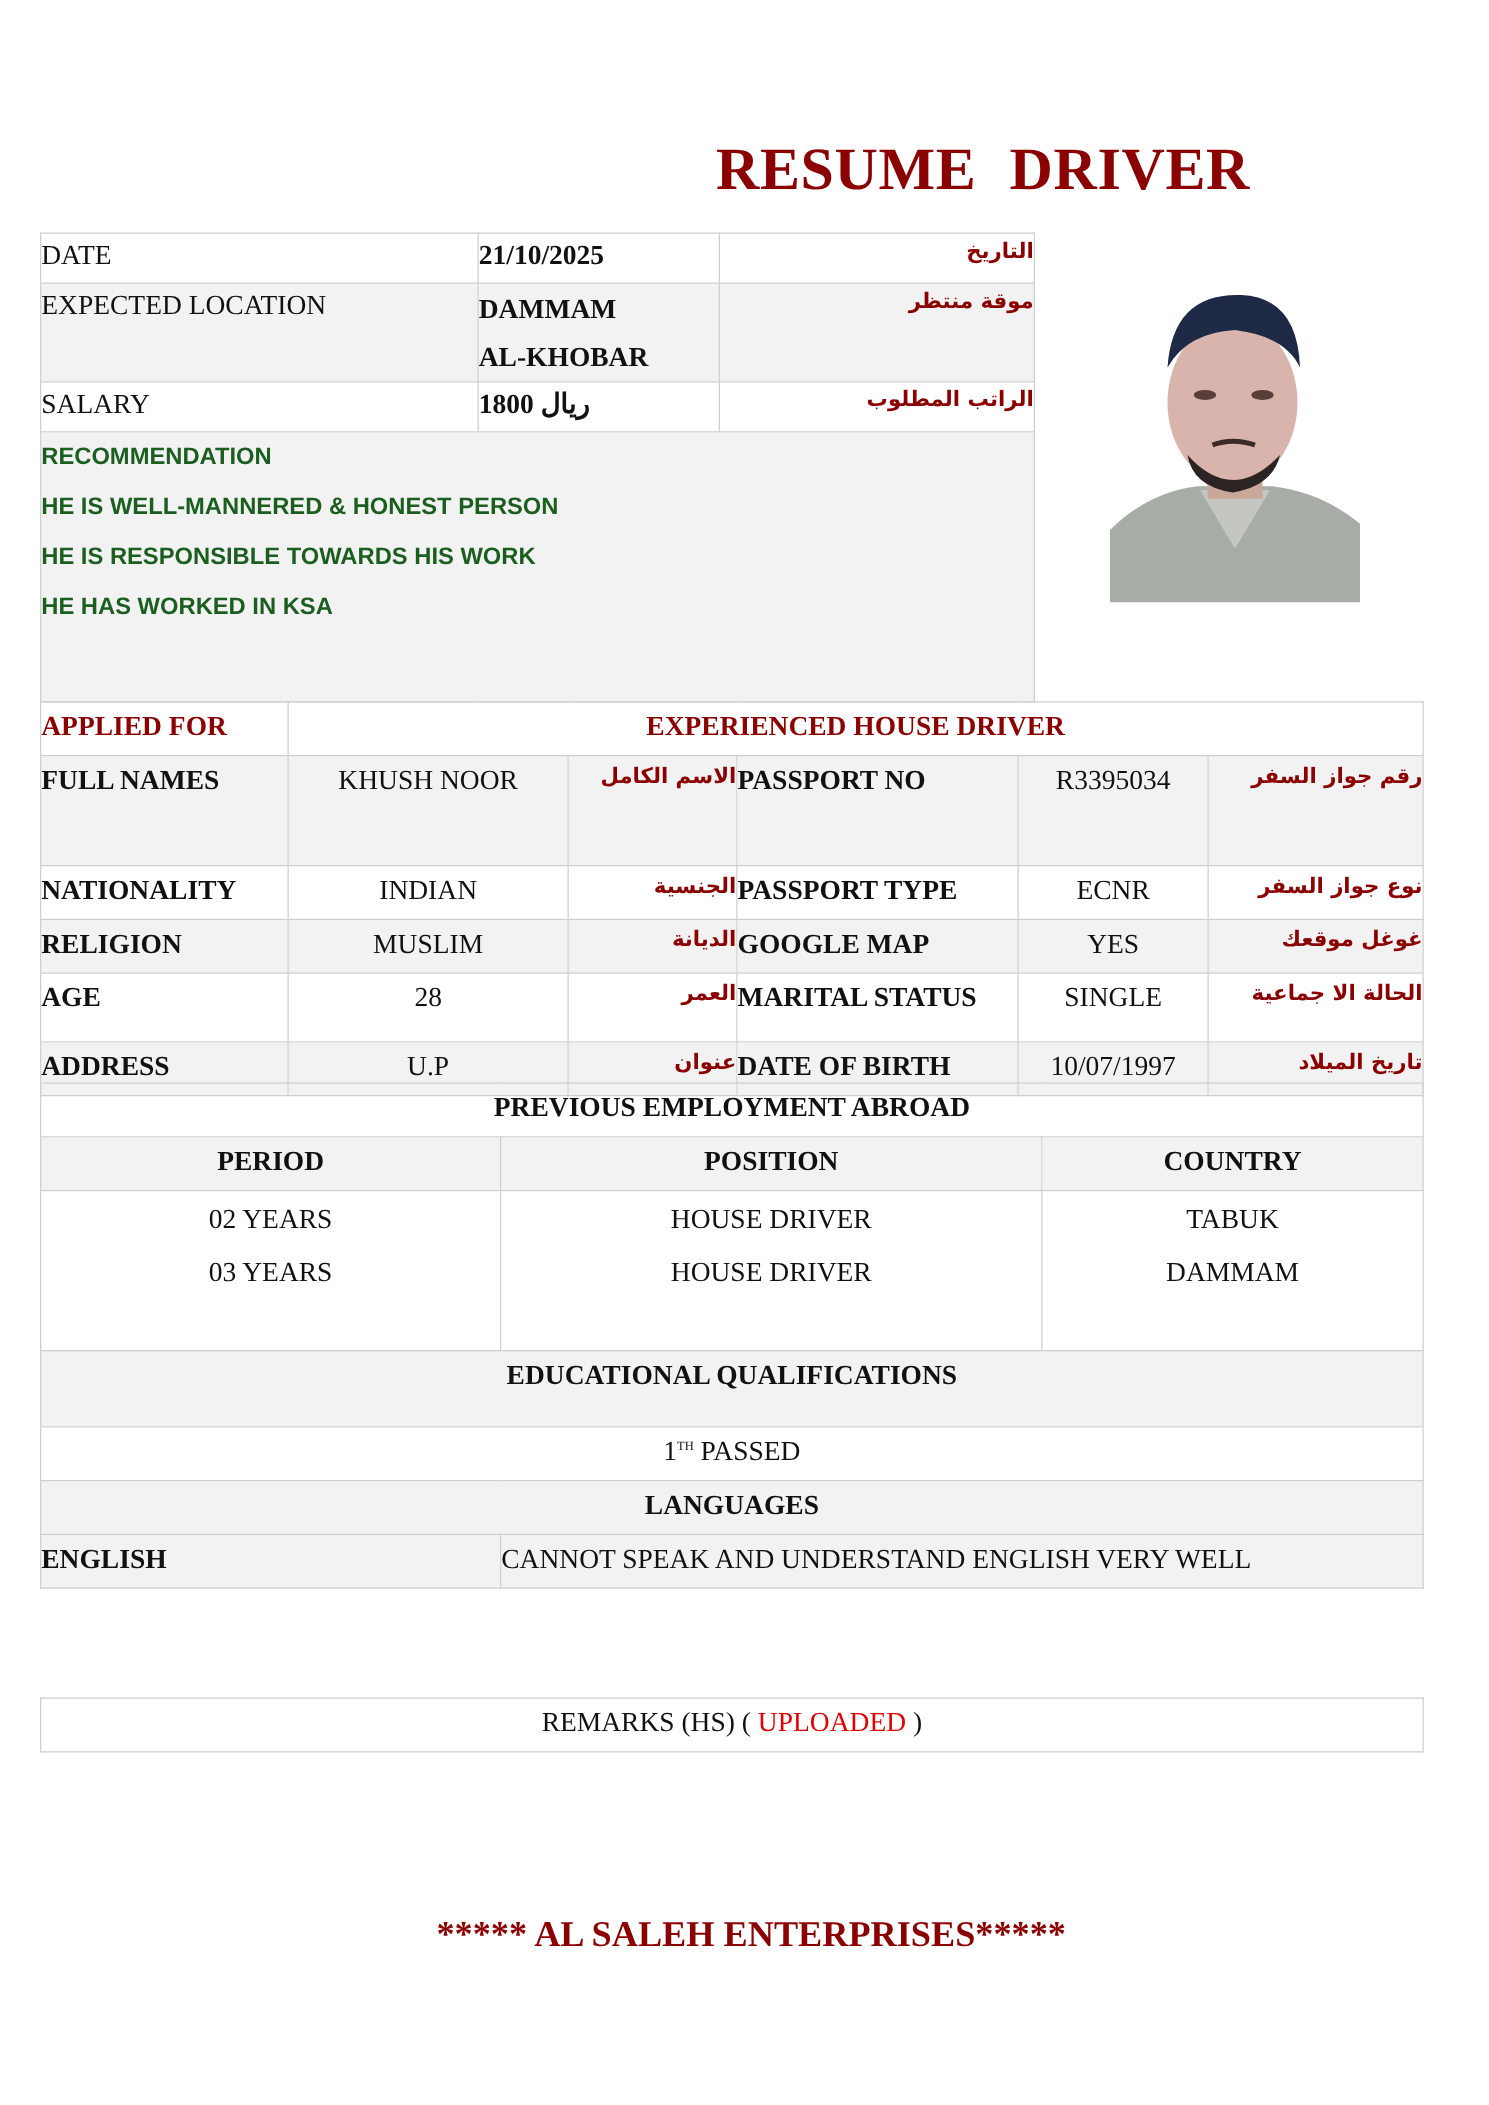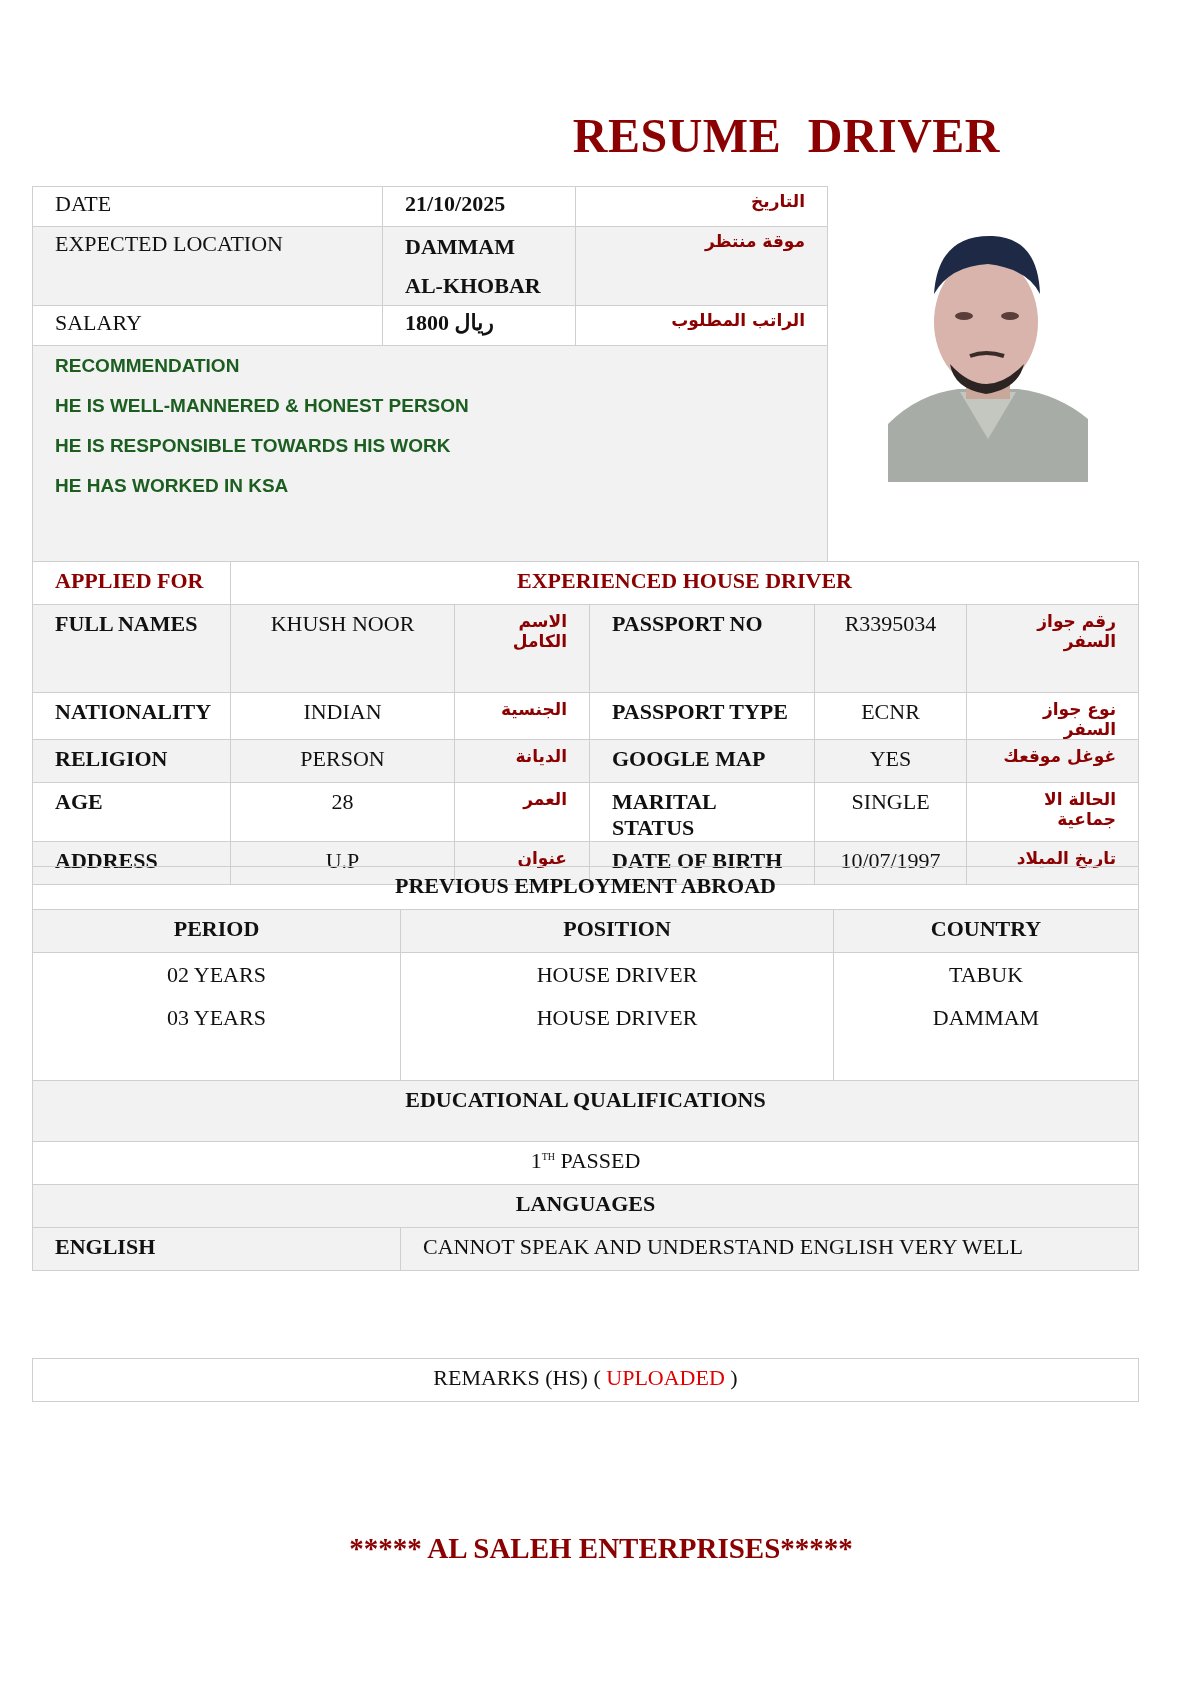--- a/index.html
+++ b/index.html
@@ -2,21 +2,21 @@
 <html><head>
 <meta charset="utf-8">
 <style>
   html, body { margin: 0; padding: 0; background: #ffffff; }
   body { width: 1191px; height: 1684px; position: relative; overflow: hidden;
          font-family: "DejaVu Serif", "Liberation Serif", serif; color: #111; }
   .abs { position: absolute; }
   .title { left: 0; width: 1000px; top: 108px; text-align: right; font-family: "Liberation Serif", serif;
            font-weight: bold; font-size: 48px; color: #8b0000; letter-spacing: 0.5px; word-spacing: 14px; }
   table { border-collapse: collapse; table-layout: fixed; }
-  td { border: 1.5px solid #cfcfcf; padding: 0 22px; vertical-align: top; font-size: 20px; overflow: hidden; }
+  td { border: 1.5px solid #cfcfcf; padding: 0 0; vertical-align: top; font-size: 20px; overflow: hidden; }
   .gray { background: #f2f2f2; }
   .ar { direction: rtl; text-align: right; font-family: "DejaVu Sans", sans-serif; color: #8b0000; font-weight: bold; font-size: 17px; }
   .center { text-align: center; }
   .red { color: #8b0000; }
   .green { color: #1b5e20; font-family: "Liberation Sans", sans-serif; font-weight: bold; font-size: 19px; }
   .cond { font-family: "Liberation Serif", serif; font-size: 22px; }
   .condb { font-family: "Liberation Serif", serif; font-size: 22px; font-weight: bold; }
   #top { left: 32px; top: 186px; width: 795px; }
   #top td { padding-top: 4px; }
   #photo { left: 888px; top: 224px; width: 200px; height: 258px; }
@@ -113,27 +113,27 @@
   <tr style="height:43px">
     <td class="condb">NATIONALITY</td>
     <td class="cond center">INDIAN</td>
     <td class="ar">الجنسية</td>
     <td class="condb">PASSPORT TYPE</td>
     <td class="cond center">ECNR</td>
     <td class="ar">نوع جواز السفر</td>
   </tr>
   <tr class="gray" style="height:43px">
     <td class="condb">RELIGION</td>
-    <td class="cond center">PERSON</td>
+    <td class="cond center">MUSLIM</td>
     <td class="ar">الديانة</td>
     <td class="condb">GOOGLE MAP</td>
     <td class="cond center">YES</td>
     <td class="ar">غوغل موقعك</td>
   </tr>
-  <tr style="height:33px">
+  <tr style="height:55px">
     <td class="condb">AGE</td>
     <td class="cond center">28</td>
     <td class="ar">العمر</td>
     <td class="condb">MARITAL STATUS</td>
     <td class="cond center">SINGLE</td>
     <td class="ar">الحالة الا جماعية</td>
   </tr>
   <tr class="gray" style="height:43px">
     <td class="condb">ADDRESS</td>
     <td class="cond center">U.P</td>

